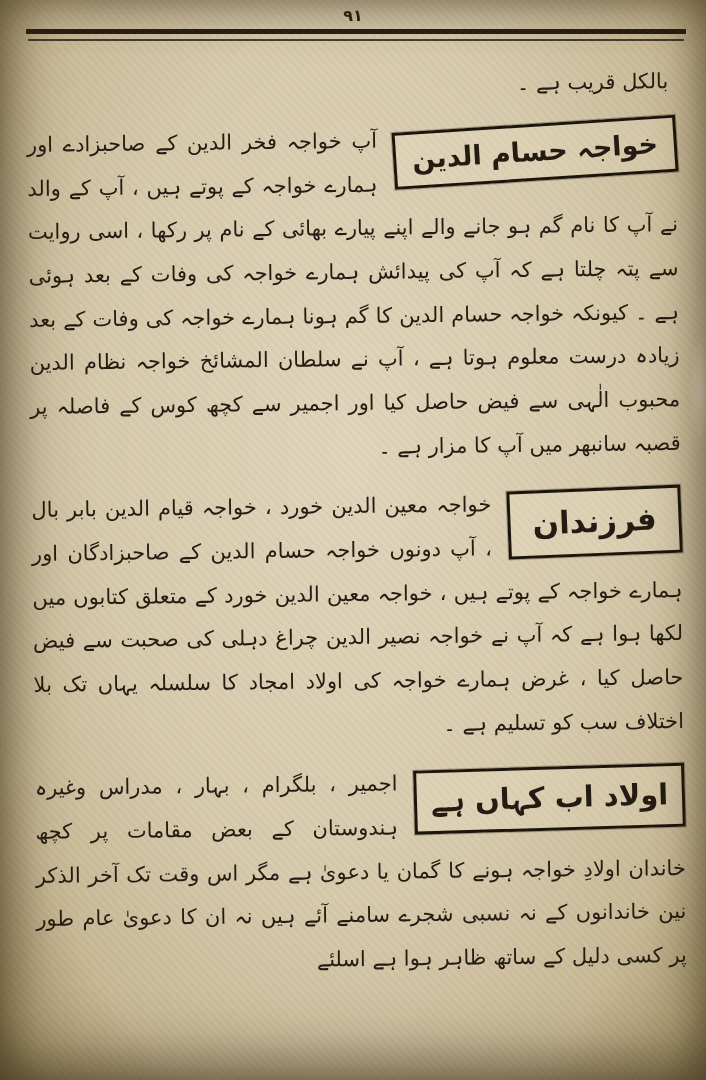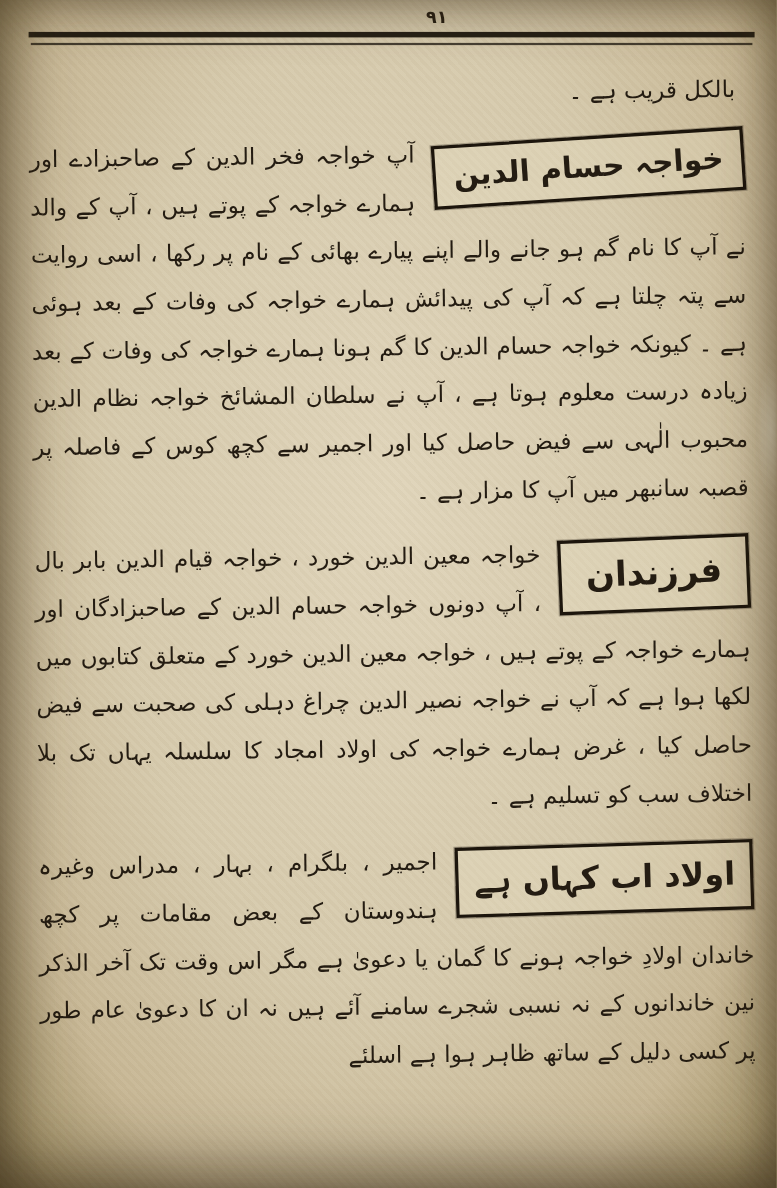--- a/index.html
+++ b/index.html
@@ -40,21 +40,20 @@
     pointer-events: none;
   }
   .page-number {
     position: absolute;
     top: 6px;
     left: 50%;
     transform: translateX(-50%);
     font-size: 16px;
     font-weight: bold;
     letter-spacing: 2px;
-    margin-left: 44px;
   }
   .rule-thick {
     position: absolute;
     top: 29px;
     left: 26px;
     right: 20px;
     border-top: 5px solid #17110a;
     opacity: 0.92;
   }
   .rule-thin {

